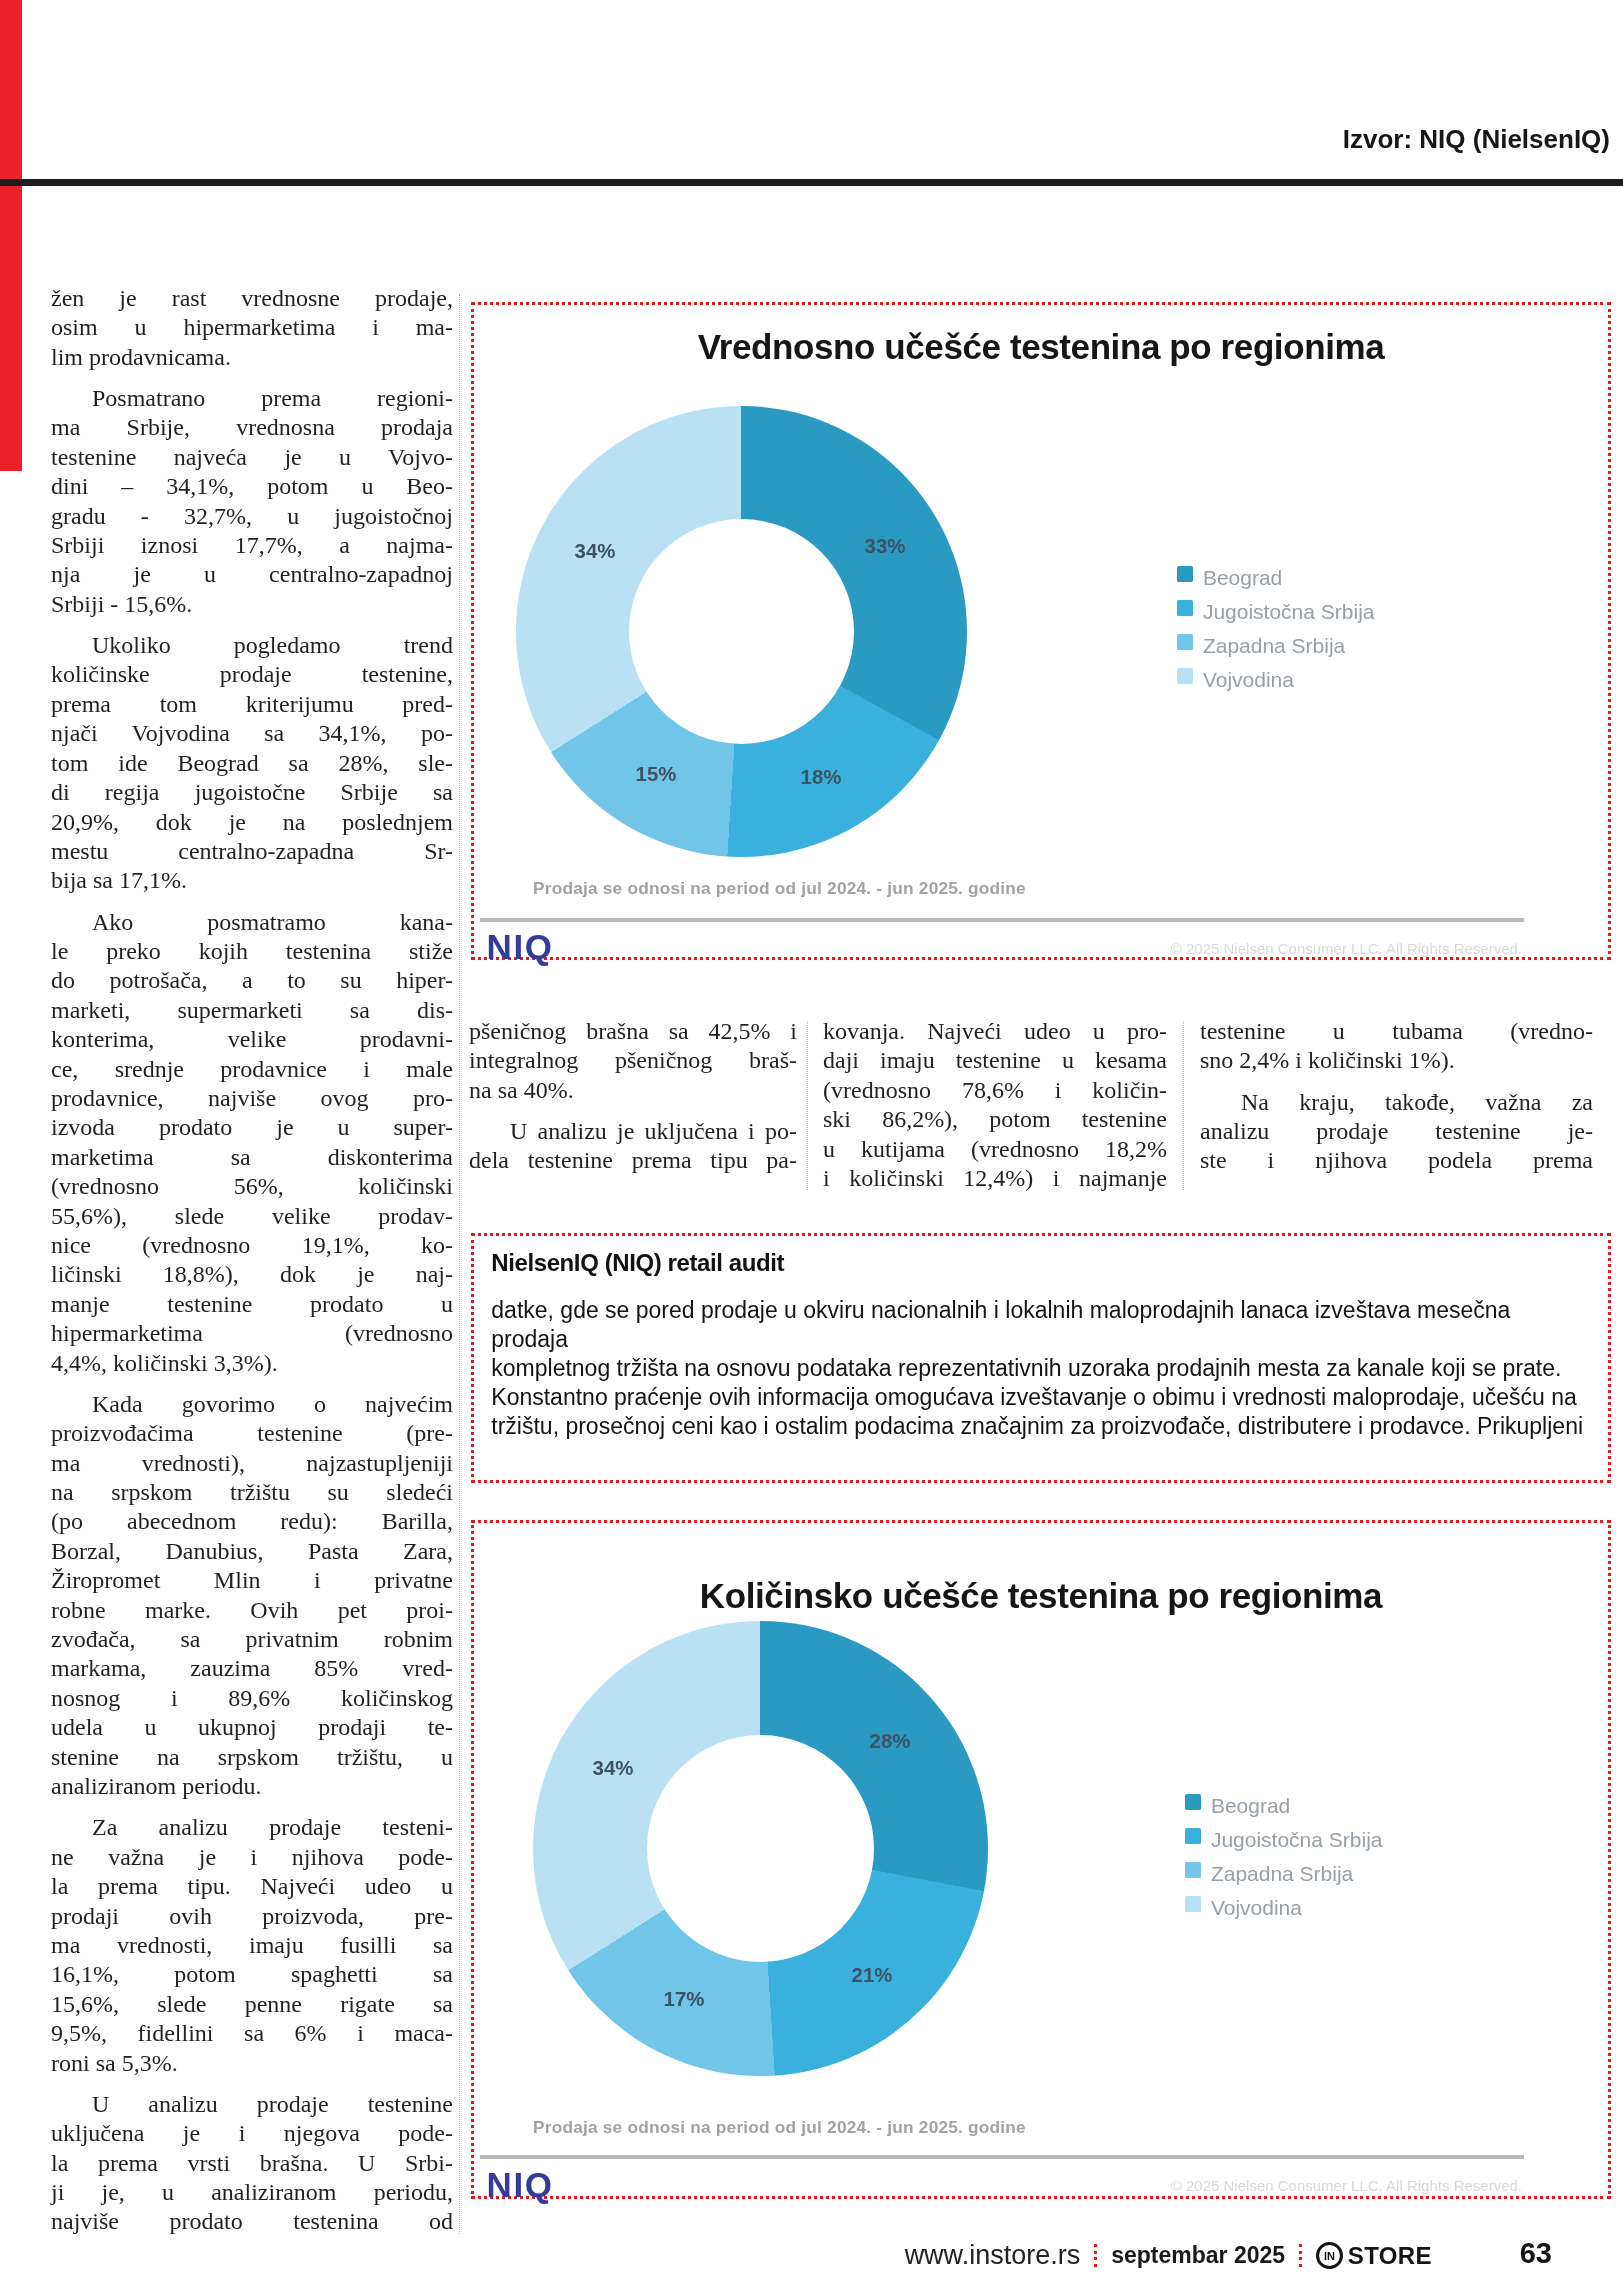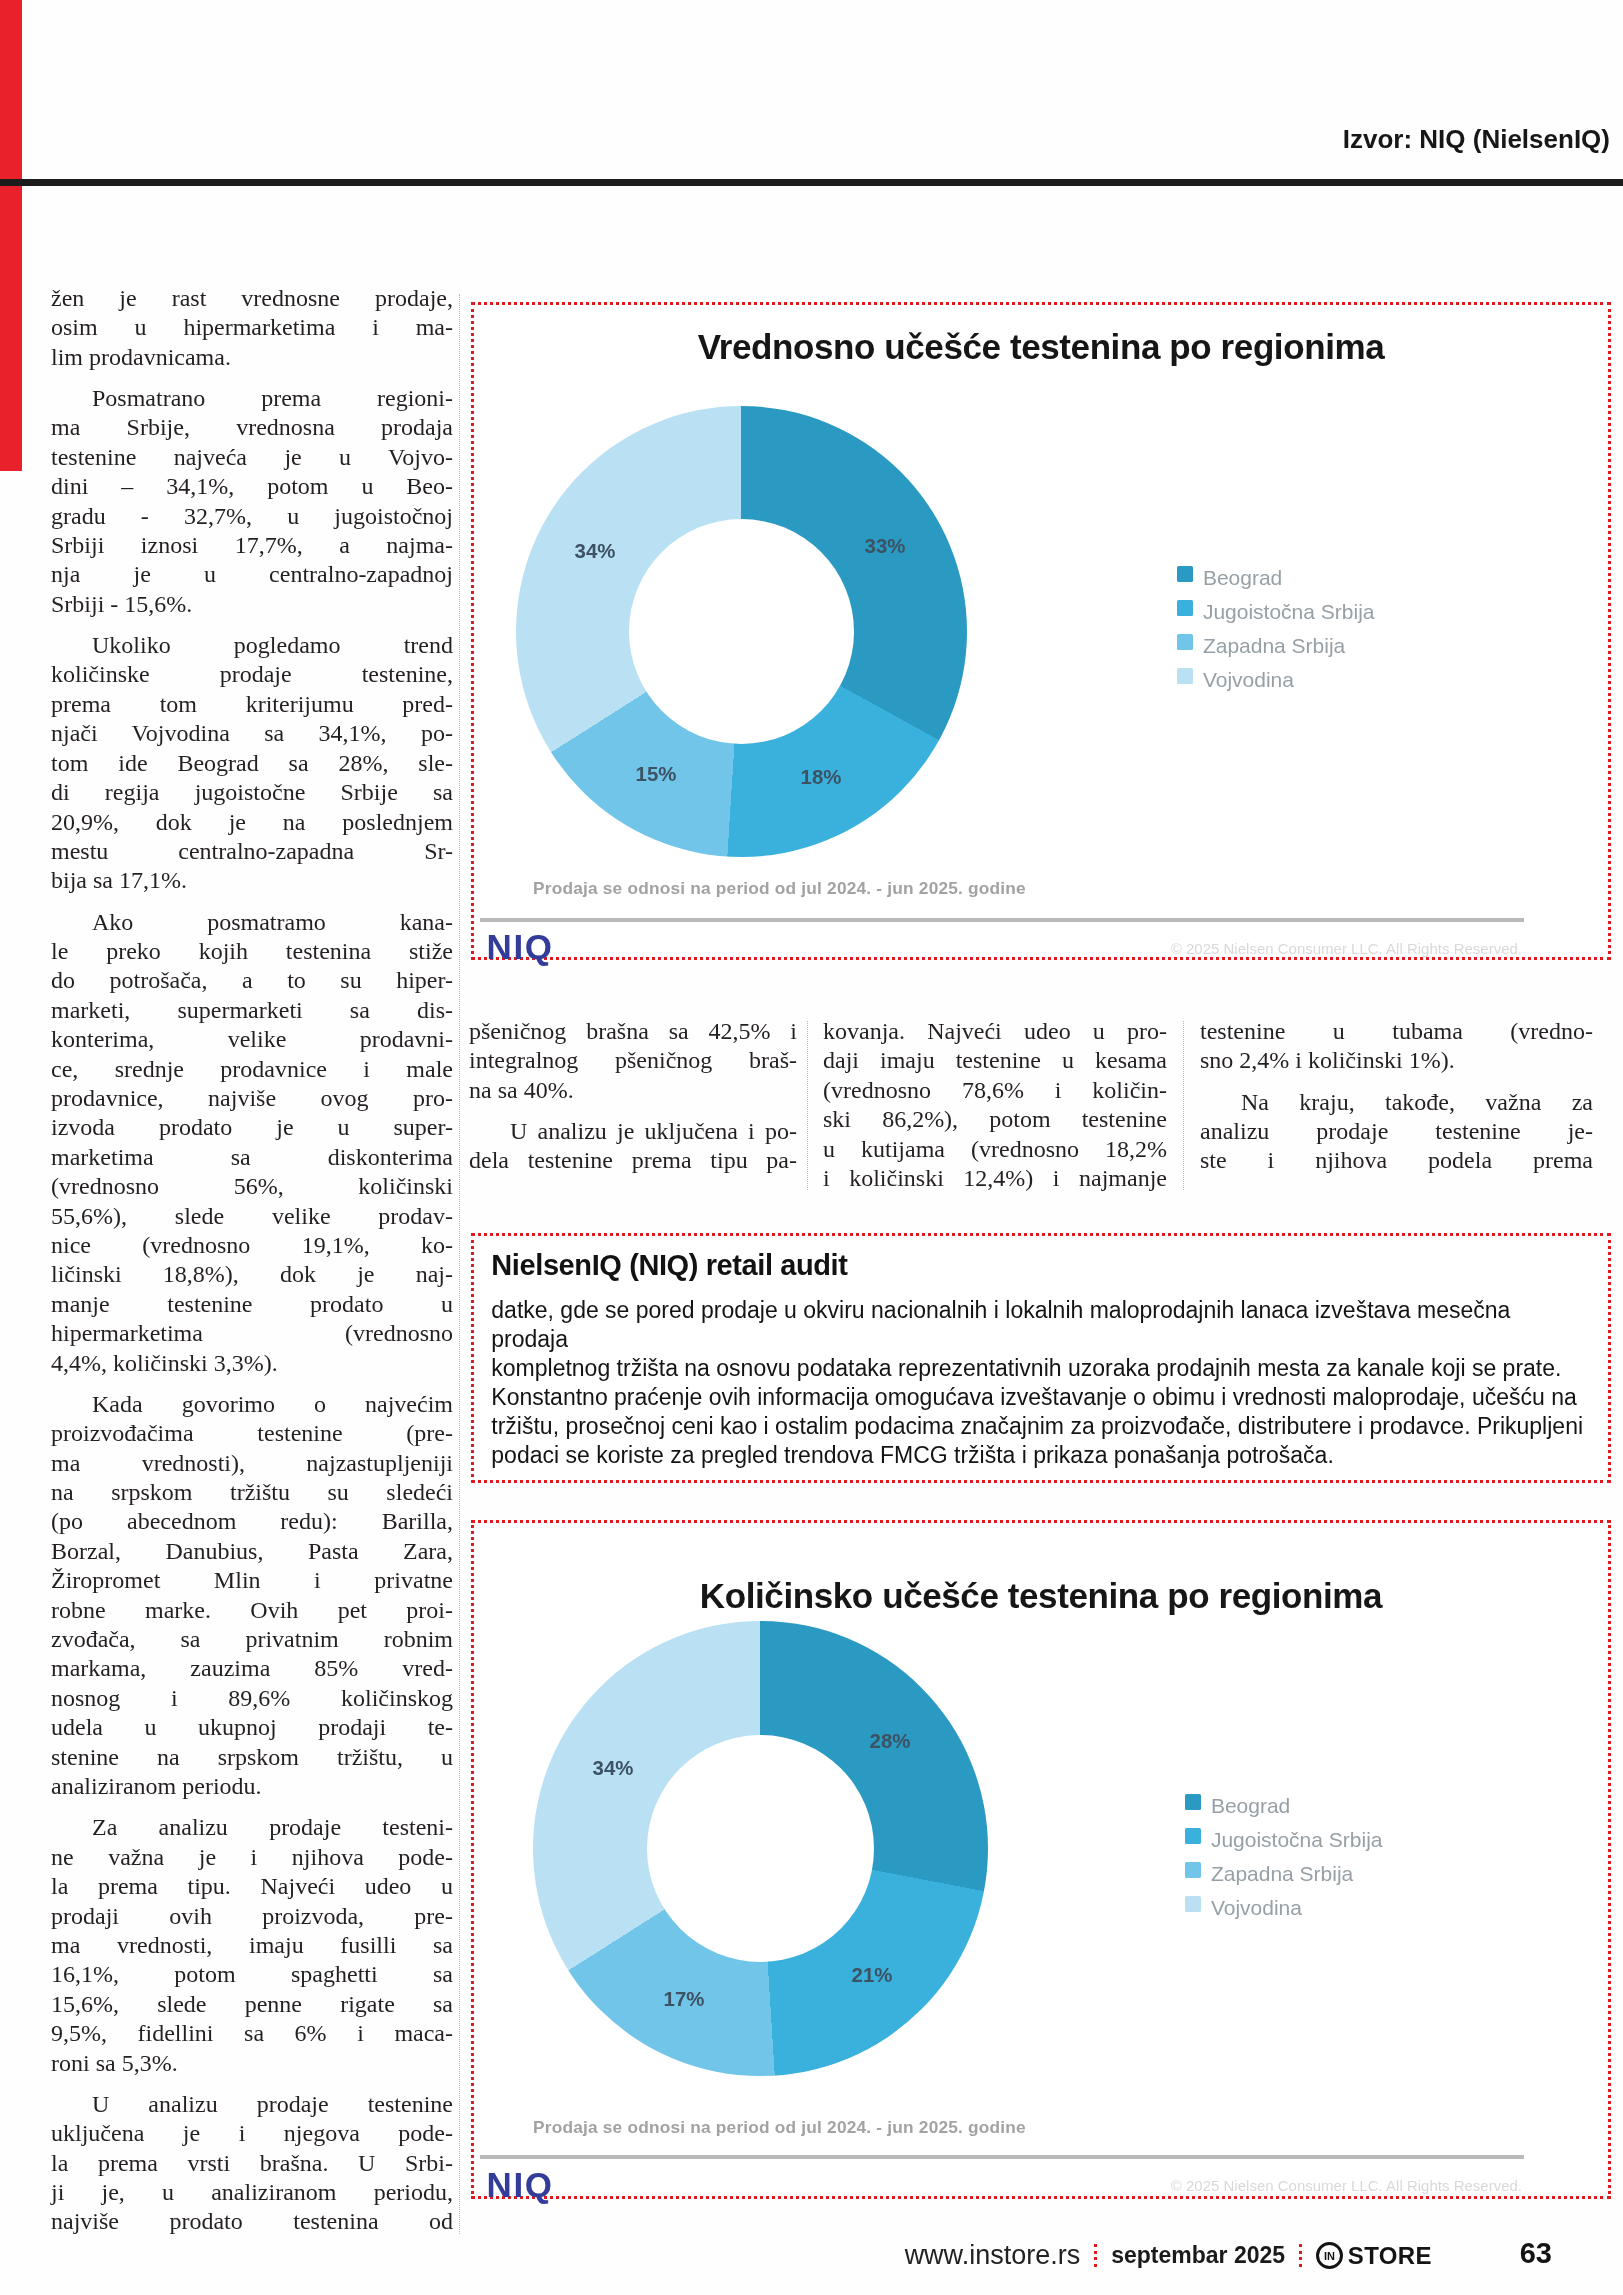--- a/index.html
+++ b/index.html
@@ -27,21 +27,21 @@
   .leg-item{display:flex;align-items:flex-start;height:34px;}
   .leg-sq{width:15.7px;height:15.7px;border-radius:1.6px;margin-right:10.2px;flex:0 0 auto;}
   .leg-txt{font-size:21px;color:#96a0a6;}
   .cb-caption{position:absolute;left:59px;font-size:17.3px;font-weight:bold;color:#a2a2a2;letter-spacing:0.2px;}
   .cb-rule{position:absolute;left:6.3px;width:1044px;height:3.9px;background:#b9b9b9;}
   .cb-brand{position:absolute;left:12.6px;font-size:35px;font-weight:bold;color:#333d99;letter-spacing:1.6px;}
   .cb-copy{position:absolute;right:86px;font-size:15px;color:#b9b9b9;opacity:0.55;}
   
   .auditbox{position:absolute;left:471px;top:1233px;width:1140px;height:250px;border:3.9px dotted #e0191f;
             box-sizing:border-box;background:#ffffff;}
-  .audit-title{position:absolute;left:17.3px;top:12.6px;font-size:29px;font-weight:bold;color:#121212;letter-spacing:-0.4px;}
+  .audit-title{position:absolute;left:17.3px;top:12.6px;font-size:24px;font-weight:bold;color:#121212;letter-spacing:-0.4px;}
   .audit-body{position:absolute;left:17.3px;top:60px;width:1099px;font-size:23px;line-height:29px;color:#141414;}
   
   .footer{position:absolute;top:2240px;right:199px;display:flex;align-items:center;height:31px;}
   .f-site{font-size:27px;color:#222;}
   .f-sep{border-left:3.1px dotted #e0191f;height:23.6px;margin:0 14px;}
   .f-issue{font-size:23px;font-weight:bold;color:#1a1a1a;}
   .f-logo{display:flex;align-items:center;}
   .f-circle{width:27px;height:27px;border:3.1px solid #141414;border-radius:50%;display:flex;align-items:center;justify-content:center;
             font-size:11px;font-weight:bold;color:#141414;box-sizing:border-box;margin-right:4.7px;}
   .f-store{font-size:24px;font-weight:bold;color:#141414;letter-spacing:0.4px;}
@@ -207,21 +207,20 @@
       </div>
     </div>
 
   <div class="auditbox">
     <div class="audit-title">NielsenIQ (NIQ) retail audit</div>
     <div class="audit-body">
         <div>datke, gde se pored prodaje u okviru nacionalnih i lokalnih maloprodajnih lanaca izveštava mesečna prodaja</div>
         <div>kompletnog tržišta na osnovu podataka reprezentativnih uzoraka prodajnih mesta za kanale koji se prate.</div>
         <div>Konstantno praćenje ovih informacija omogućava izveštavanje o obimu i vrednosti maloprodaje, učešću na</div>
         <div>tržištu, prosečnoj ceni kao i ostalim podacima značajnim za proizvođače, distributere i prodavce. Prikupljeni</div>
-        <div>podaci se koriste za pregled trendova FMCG tržišta i prikaza ponašanja potrošača.</div>
       </div>
   </div>
 
   <div class="chartbox" style="top:1520px;height:679px;">
     <div class="cb-title" style="top:53px;">Količinsko učešće testenina po regionima</div>
     <div class="donut" style="left: 59px; top: 98px; width: 455px; height: 455px; background: conic-gradient(rgb(43, 154, 195) 0deg, rgb(43, 154, 195) 100.8deg, rgb(57, 177, 220) 100.8deg, rgb(57, 177, 220) 176.4deg, rgb(113, 197, 232) 176.4deg, rgb(113, 197, 232) 237.6deg, rgb(185, 225, 243) 237.6deg, rgb(185, 225, 243) 360deg);">
         <div class="hole"></div>
       </div>
     <div class="legend" style="left:711px;top:271px;">
         <div class="leg-item">

